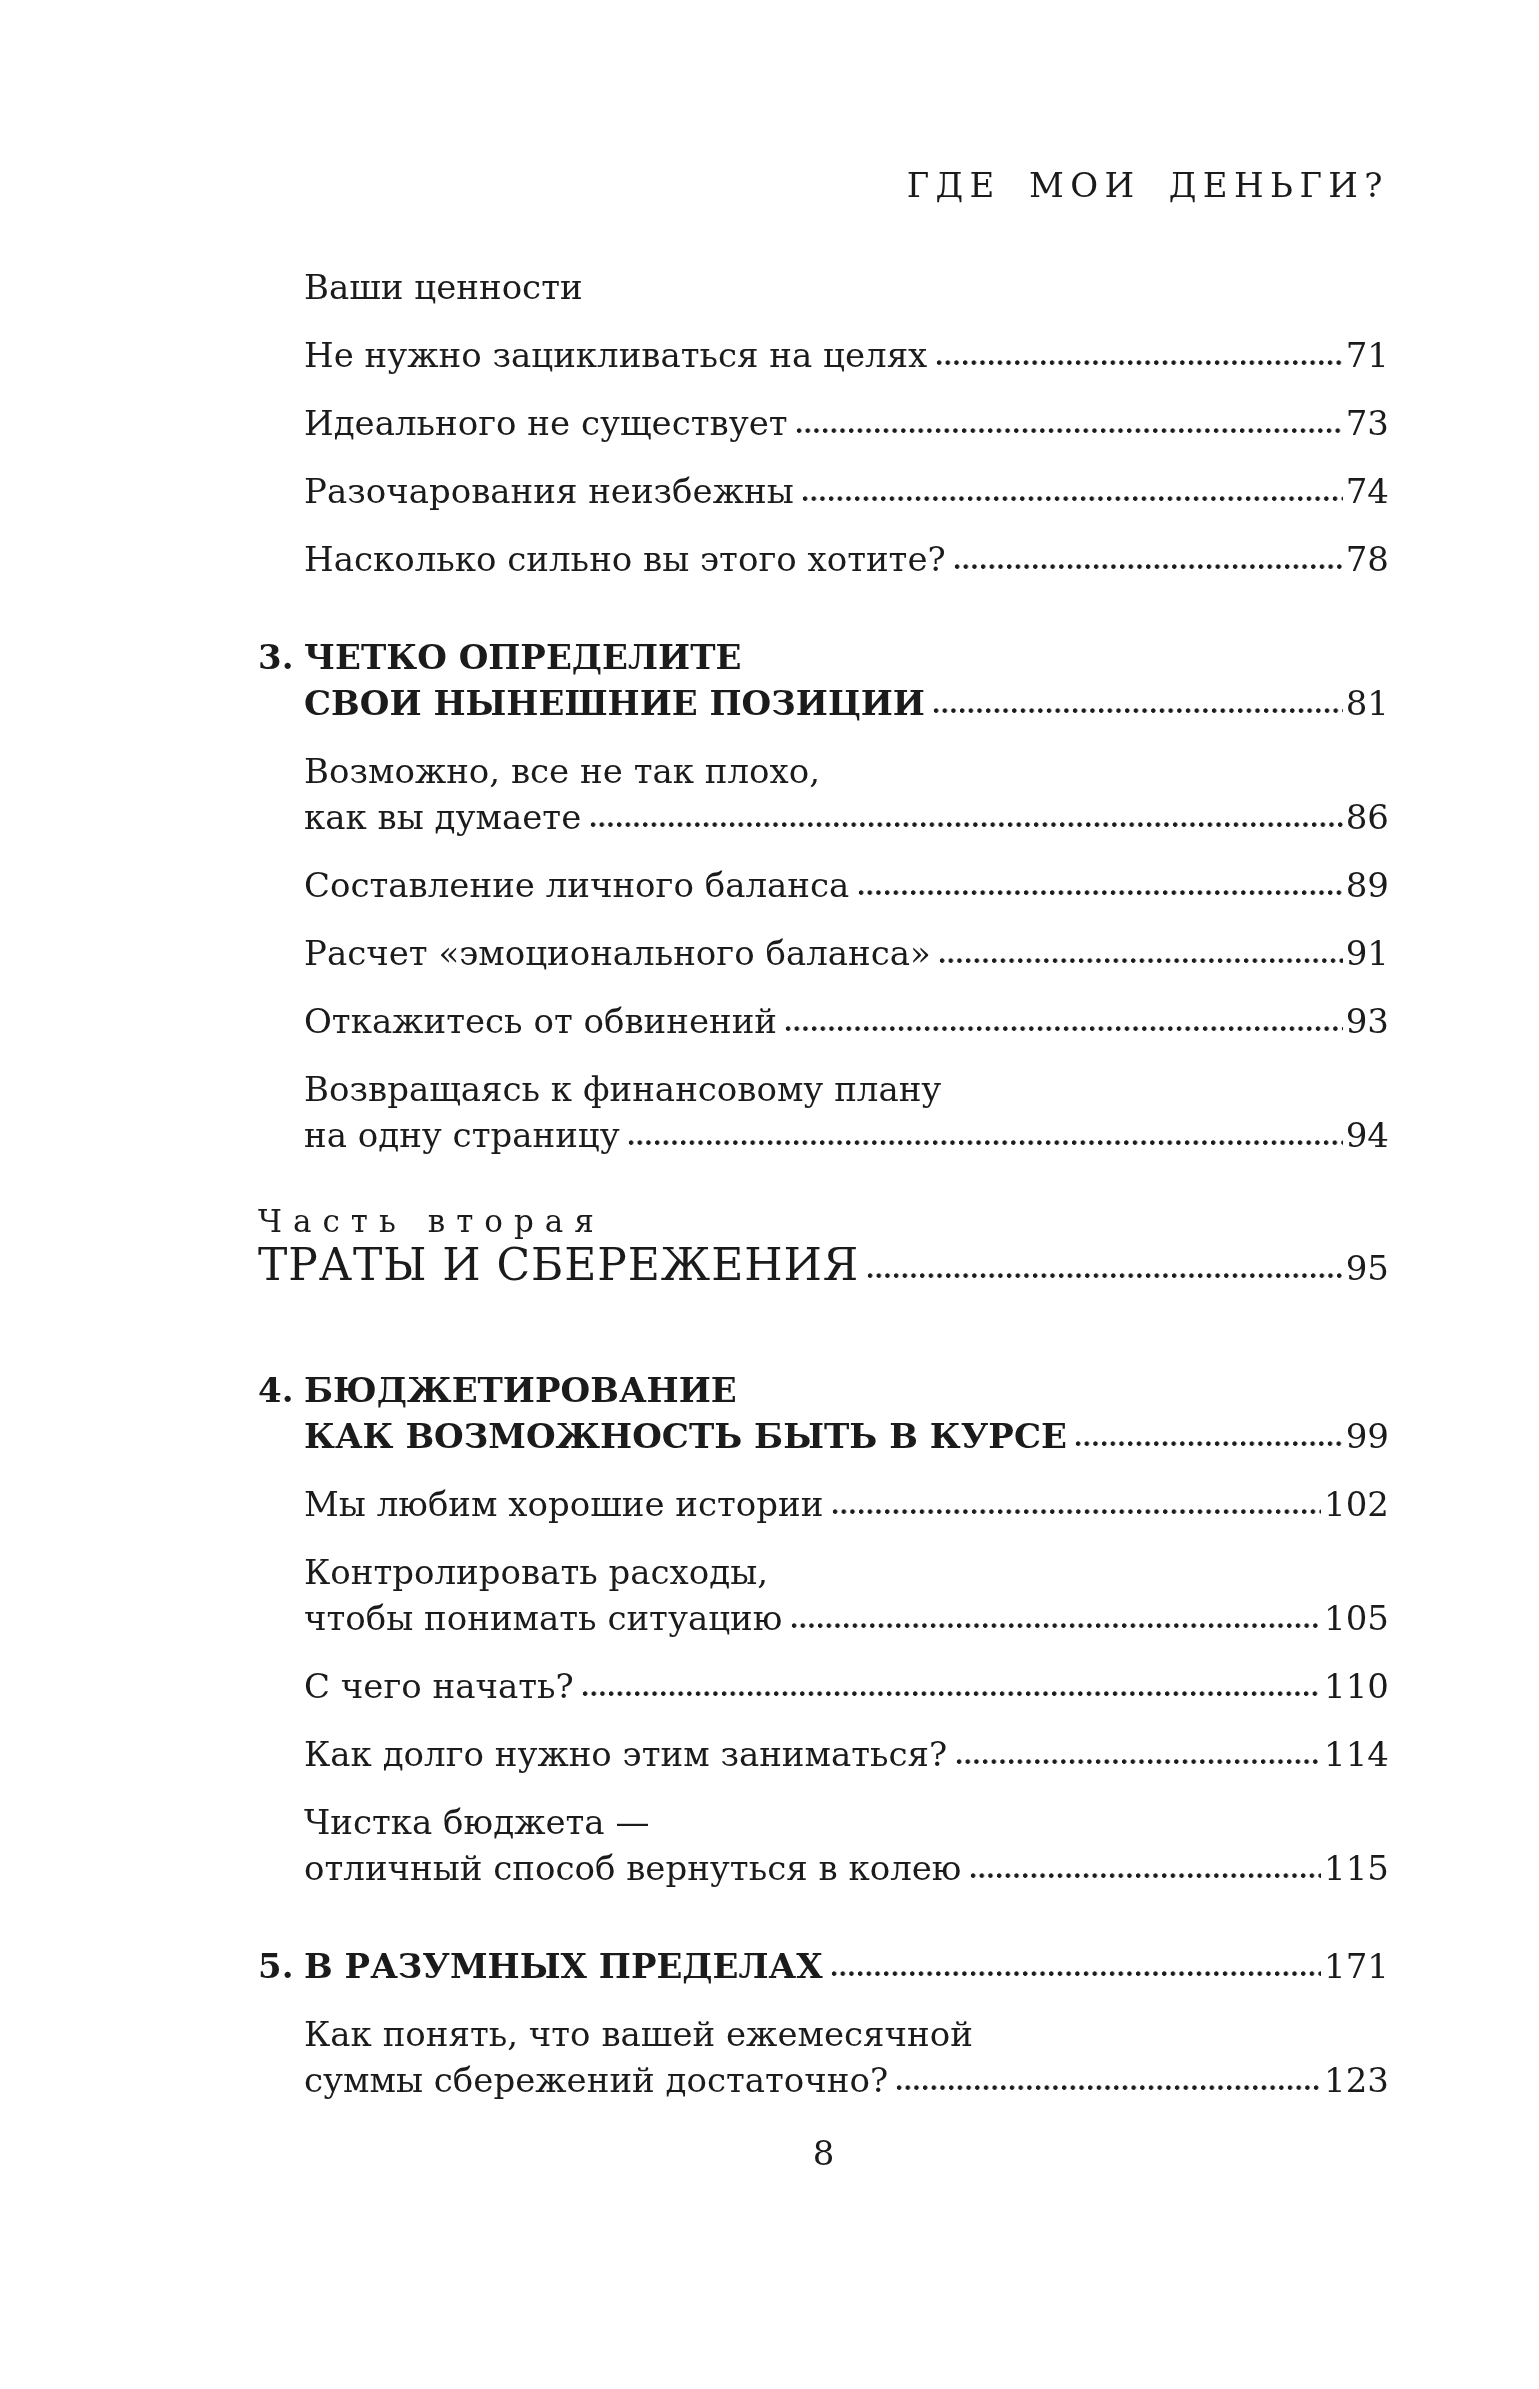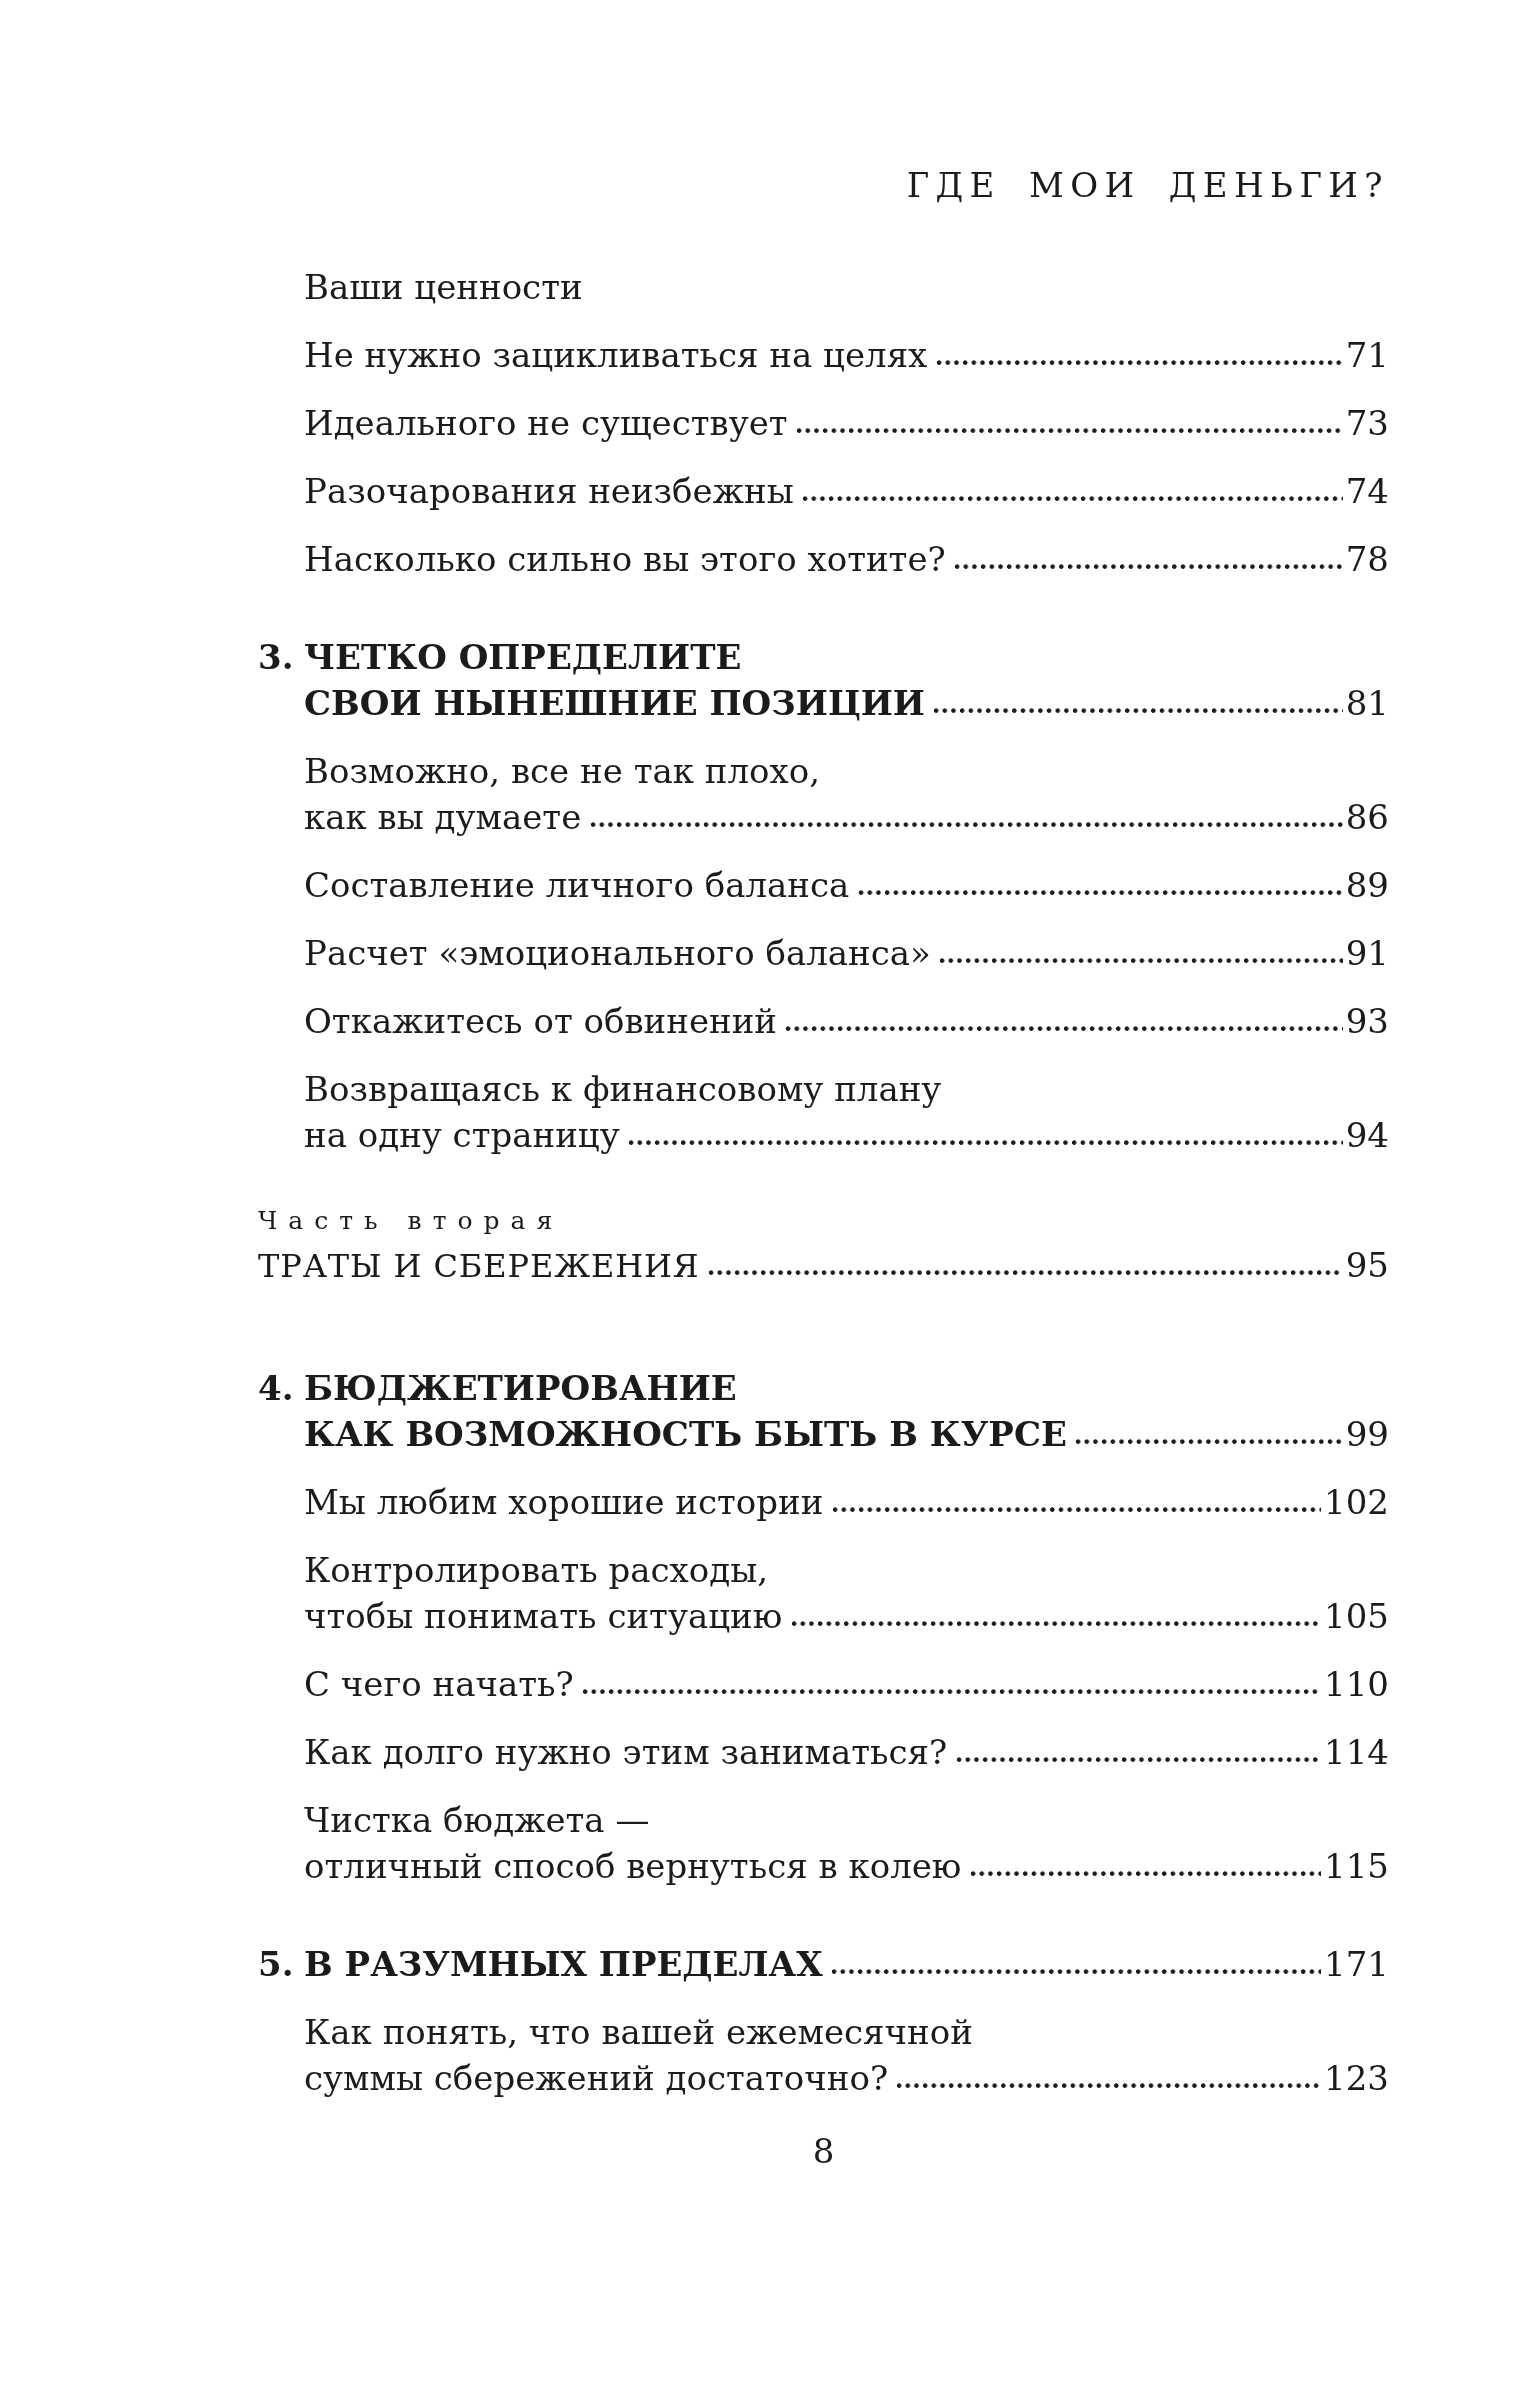--- a/index.html
+++ b/index.html
@@ -51,25 +51,25 @@
     margin-top: 52px;
     display: flex;
     font-weight: bold;
   }
   .chapter .num { flex: 0 0 46px; width: 46px; font-size: 34px; line-height: 46px; }
   .chapter .body { flex: 1 1 auto; min-width: 0; }
 
   .part { margin-top: 41px; margin-bottom: 77px; }
   .part .line { line-height: 44px; }
   .part .part-label {
-    font-size: 25px;
+    font-size: 31px;
     letter-spacing: 11px;
     white-space: nowrap;
   }
-  .part .txt { font-size: 32px; letter-spacing: 0.9px; }
+  .part .txt { font-size: 44px; letter-spacing: 0.9px; }
 
   .footer {
     margin: 27px 0 0 258px;
     width: 1131px;
     text-align: center;
     font-size: 34px;
     line-height: 46px;
   }
 </style>
 </head>

